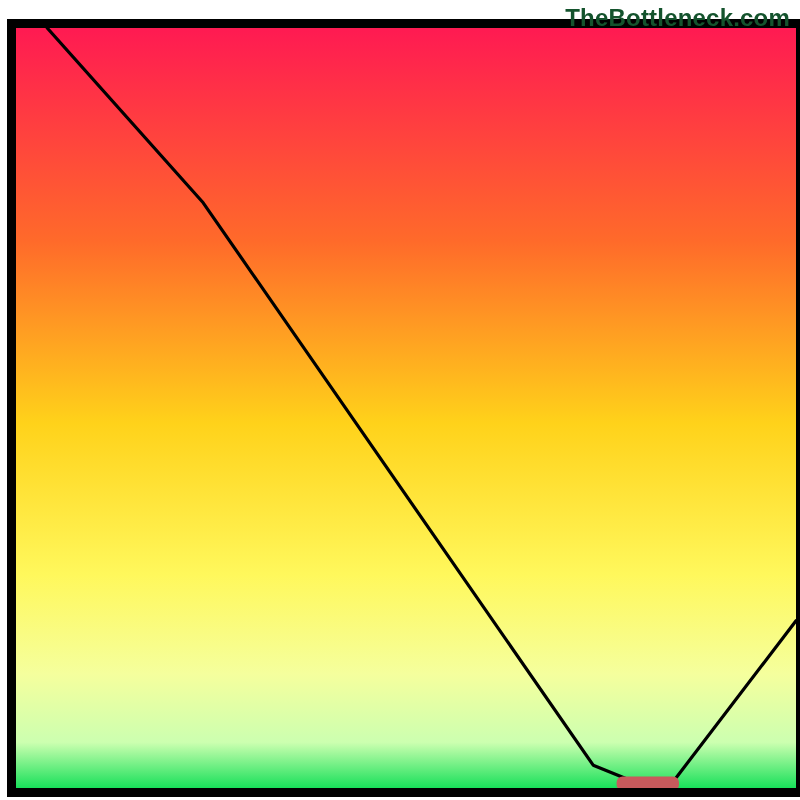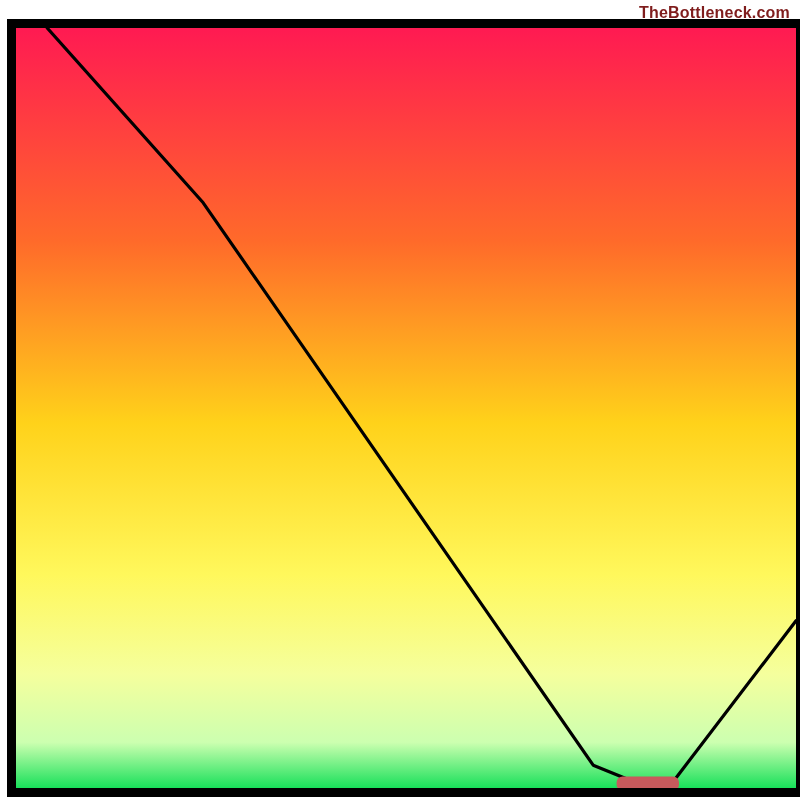--- a/index.html
+++ b/index.html
@@ -8,23 +8,23 @@
     width: 800px;
     height: 800px;
     background: #ffffff;
     overflow: hidden;
   }
   .watermark {
     position: absolute;
     top: 4px;
     right: 10px;
     font-family: Arial, Helvetica, sans-serif;
-    font-size: 16px;
+    font-size: 24px;
     font-weight: bold;
-    color: #7f1d1d;
+    color: #14532d;
     letter-spacing: 0.2px;
     z-index: 10;
   }
   .frame {
     position: absolute;
     left: 0;
     top: 0;
     width: 800px;
     height: 800px;
   }

